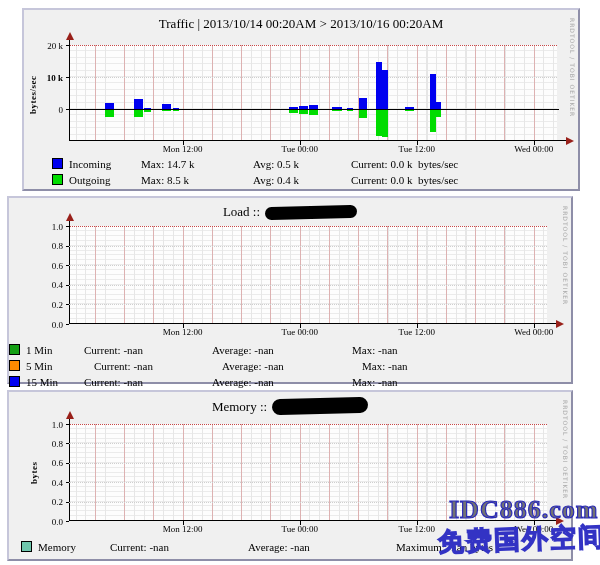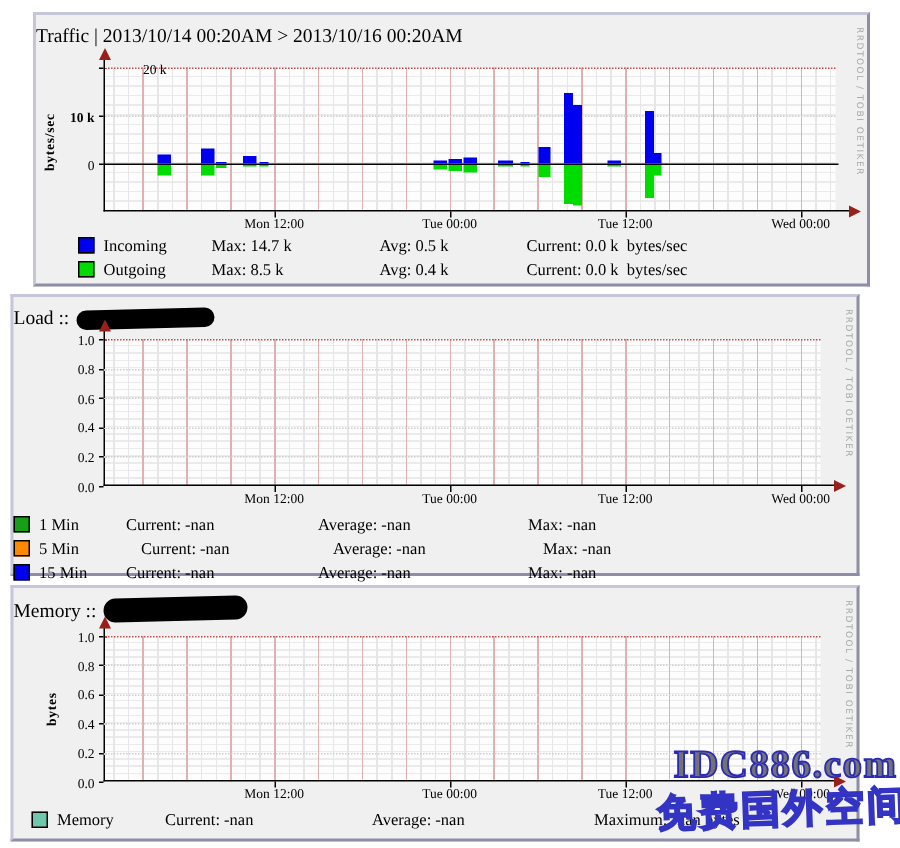--- a/index.html
+++ b/index.html
@@ -1,20 +1,20 @@
 <!DOCTYPE html>
 <html><head>
 <meta charset="utf-8">
 <style>
   html,body{margin:0;padding:0;}
   body{width:600px;height:565px;position:relative;background:#ffffff;overflow:hidden;
        font-family:"Liberation Serif","DejaVu Serif",serif;color:#000;}
   .panel{position:absolute;background:#f0f0f0;border:2px solid;
          border-color:#c6c6da #8e8ea8 #8e8ea8 #c6c6da;box-sizing:border-box;}
-  .title{position:absolute;left:0;top:6px;width:100%;font-size:13px;
+  .title{position:absolute;left:0;top:6px;width:100%;text-align:center;font-size:13px;
          white-space:nowrap;}
   .redact{display:inline-block;background:#000;border-radius:8px;vertical-align:-3px;
           margin-left:5px;transform:rotate(-1.5deg);}
   .plot{position:absolute;background:#fdfdfd;}
   .grid-a{background-image:
     repeating-linear-gradient(to right, transparent 0 26px, rgba(205,80,80,.35) 26px 27px, transparent 27px 29.25px),
     repeating-linear-gradient(to right, transparent 0 6.5px, #e6e6e6 6.5px 7.5px, transparent 7.5px 9.75px),
     repeating-linear-gradient(to bottom, transparent 0 5.4px, #ebebeb 5.4px 6.4px);}
   .grid-b{background-image:
     repeating-linear-gradient(to right, transparent 0 26px, rgba(205,80,80,.35) 26px 27px, transparent 27px 29.25px),
@@ -102,21 +102,21 @@
       <div class="bar" style="left: 366.762px; width: 4.875px; top: 56.96px; height: 7.04px; background: rgb(0, 0, 240);"></div>
       <div class="bar" style="left: 366.762px; width: 4.875px; top: 65px; height: 7.36px; background: rgb(0, 220, 0);"></div>
       <div class="xtick" style="left: 113.75px; top: 99px;">Mon 12:00</div>
       <div class="tickm" style="left: 113.75px; top: 96px;"></div>
       <div class="xtick" style="left: 230.75px; top: 99px;">Tue 00:00</div>
       <div class="tickm" style="left: 230.75px; top: 96px;"></div>
       <div class="xtick" style="left: 347.75px; top: 99px;">Tue 12:00</div>
       <div class="tickm" style="left: 347.75px; top: 96px;"></div>
       <div class="xtick" style="left: 464.75px; top: 99px;">Wed 00:00</div>
       <div class="tickm" style="left: 464.75px; top: 96px;"></div>
-      <div class="ytick" style="top: -4.5px; padding-left: 48px;">20 k</div>
+      <div class="ytick" style="top: -4.5px;">20 k</div>
       <div class="ytickm" style="top: 0px;"></div>
       <div class="ytick" style="top: 27.5px; font-weight: bold;">10 k</div>
       <div class="ytickm" style="top: 32px;"></div>
       <div class="ytick" style="top: 59.5px;">0</div>
       <div class="ytickm" style="top: 64px;"></div>
     </div>
   <div class="legend" id="leg0" style="left:28px;top:147px;">
       <div class="lrow"><div class="sw" style="background: rgb(0, 0, 240);"></div><div class="lcell" style="width: 72px;">Incoming</div><div class="lcell" style="width: 112px;">Max: 14.7 k</div><div class="lcell" style="width: 98px;">Avg: 0.5 k</div><div class="lcell">Current: 0.0 k  bytes/sec</div></div>
       <div class="lrow"><div class="sw" style="background: rgb(0, 220, 0);"></div><div class="lcell" style="width: 72px;">Outgoing</div><div class="lcell" style="width: 112px;">Max: 8.5 k</div><div class="lcell" style="width: 98px;">Avg: 0.4 k</div><div class="lcell">Current: 0.0 k  bytes/sec</div></div>
     </div>

